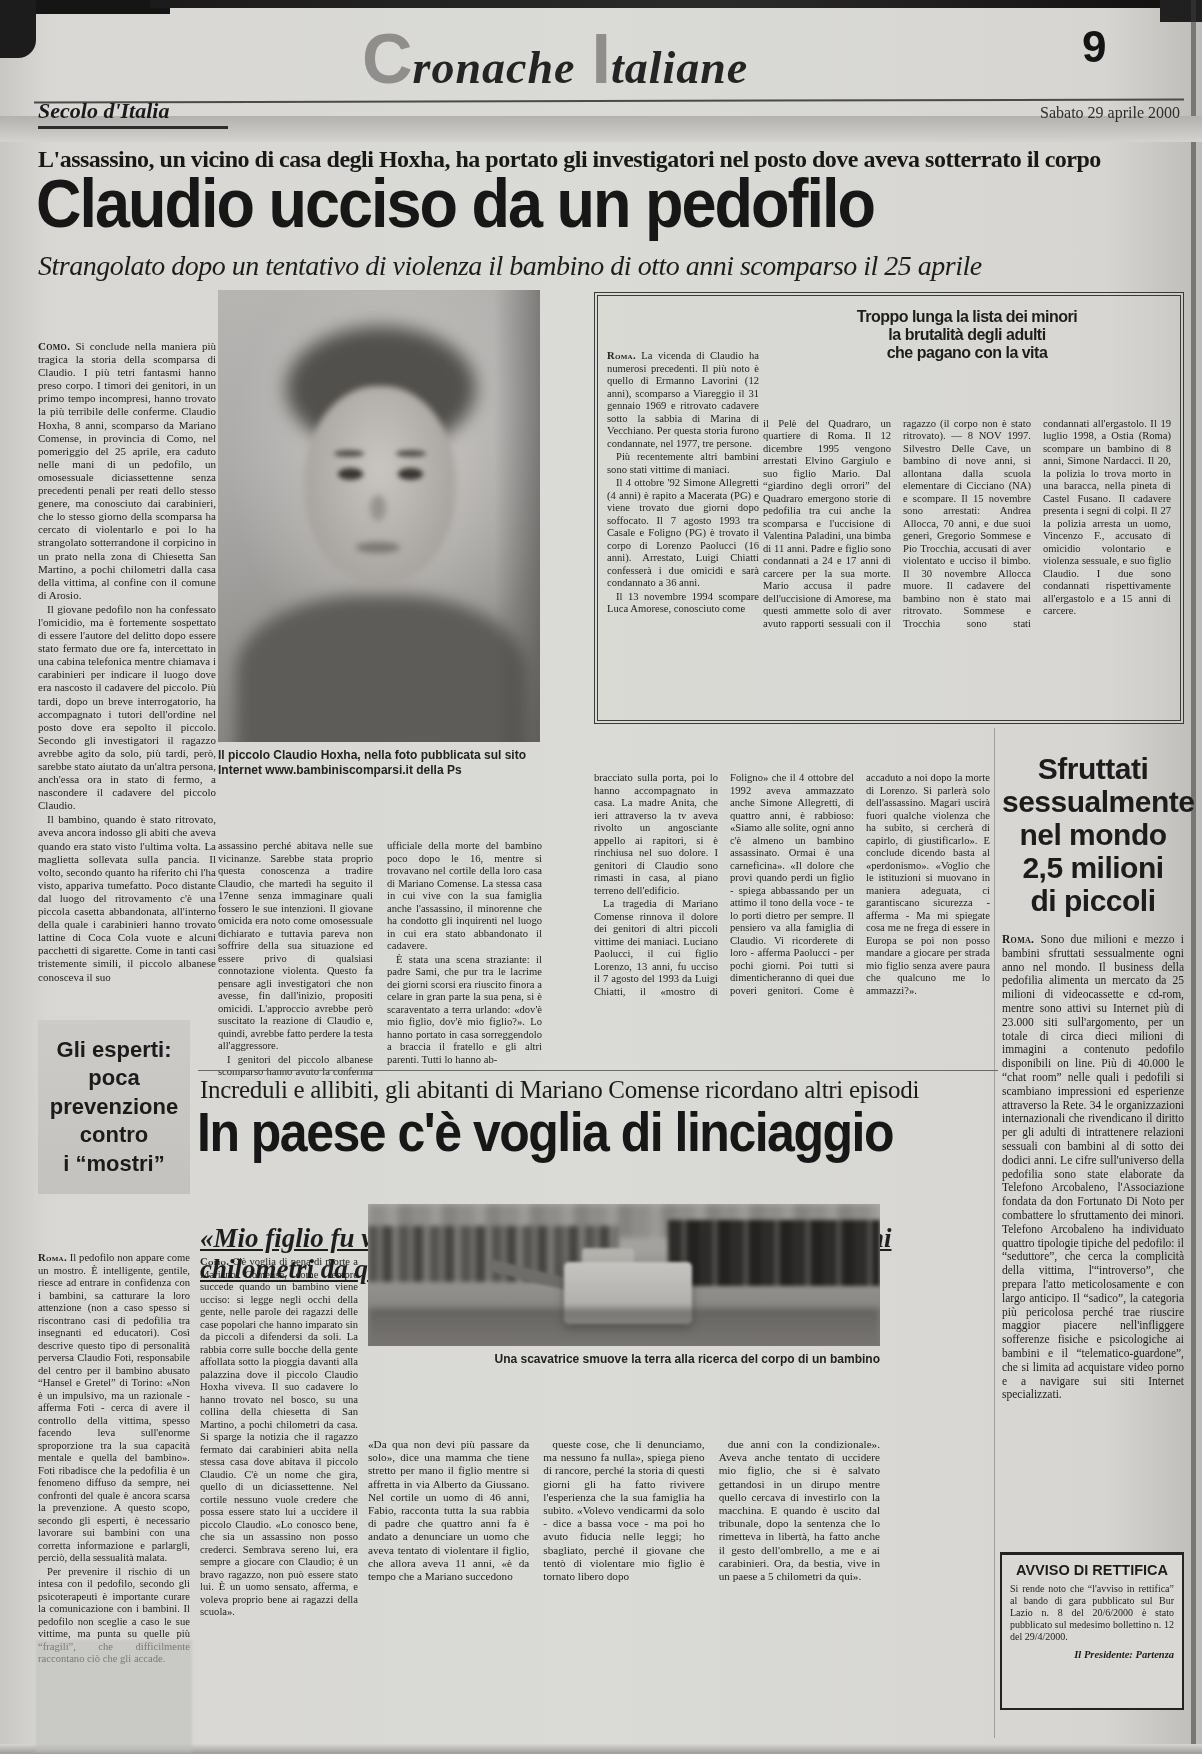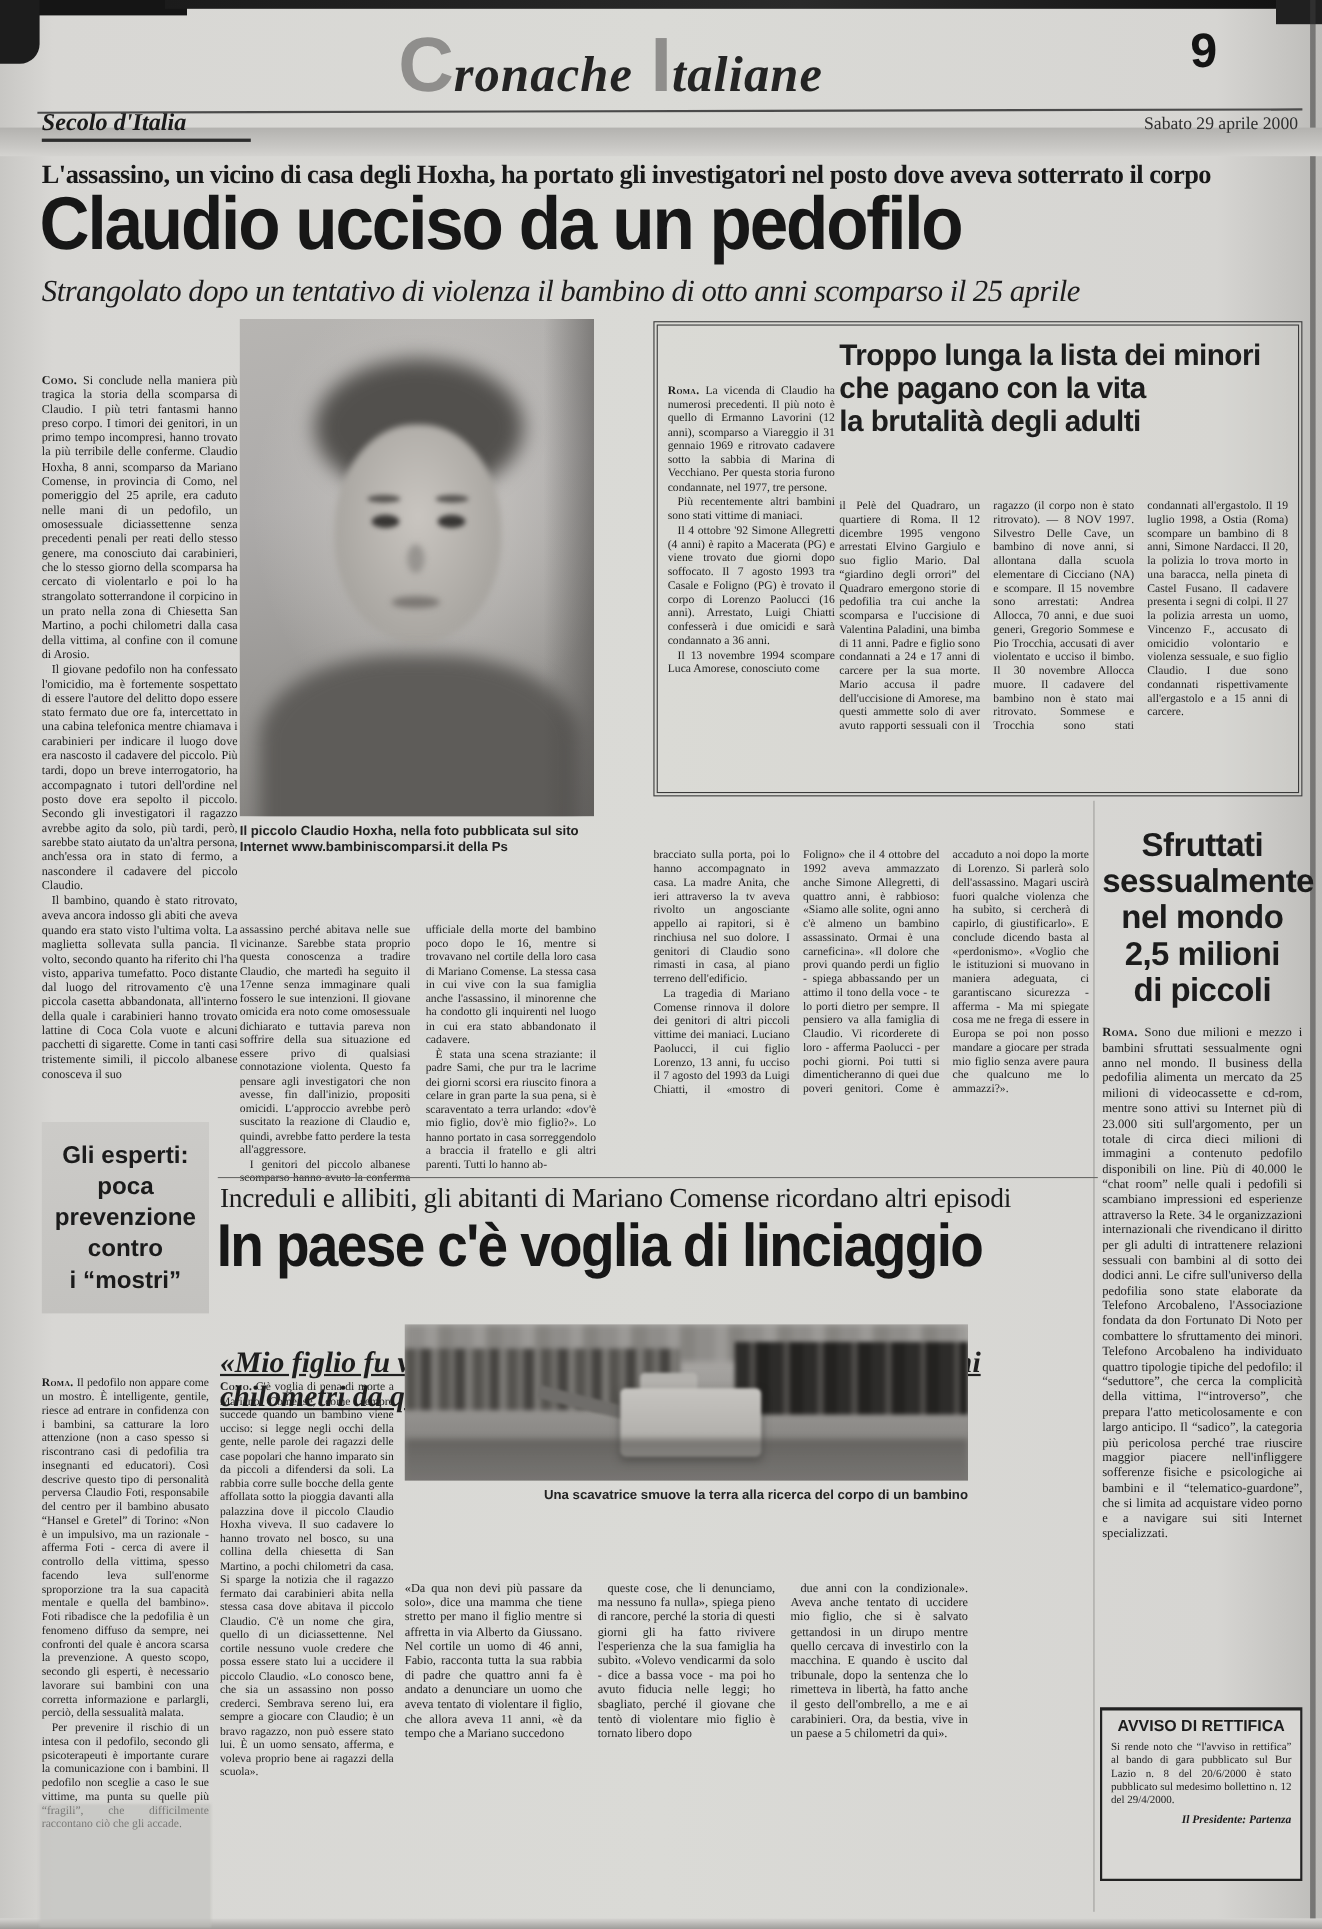--- a/index.html
+++ b/index.html
@@ -56,22 +56,22 @@
   .pb-mouth{left:138px;top:252px;width:44px;height:11px;border-radius:50%;background:#7b7773;filter:blur(3px);}
   .pb-shirt{left:18px;top:305px;width:290px;height:170px;border-radius:45% 45% 0 0;background:#5e5c59;filter:blur(8px);}
   .pb-shade{right:0;top:0;width:46px;height:100%;background:linear-gradient(90deg,rgba(60,58,56,0),rgba(60,58,56,.45));}
   .caption{font-family:"Liberation Sans",sans-serif;font-weight:700;font-size:12px;line-height:15px;color:#222;}
   .caption1{left:218px;top:748px;width:324px;}
   
   .list-box{left:594px;top:292px;width:590px;height:432px;border:4px double #3a3a3a;box-sizing:border-box;
             padding:8px 9px;display:flex;gap:4px;background:rgba(218,217,213,.35);}
   .lb-col1{width:152px;flex:0 0 152px;}
   .lb-right{flex:1;display:flex;flex-direction:column;}
-  .lb-head{font-family:"Liberation Sans",sans-serif;font-weight:700;font-size:27px;line-height:1.12;
-           letter-spacing:-0.5px;color:#1d1d1d;margin:4px 0 10px 0;}
+  .lb-head{font-family:"Liberation Sans",sans-serif;font-weight:700;font-size:16px;line-height:1.12;
+           letter-spacing:-0.5px;text-align:center;color:#1d1d1d;margin:4px 0 10px 0;}
   .lb-body{flex:1;column-count:3;column-gap:12px;}
   
   .sidebar{left:1002px;top:726px;width:182px;height:812px;}
   .sb-title{font-family:"Liberation Sans",sans-serif;font-weight:700;font-size:30px;line-height:1.1;
             text-align:center;color:#1c1c1c;margin:26px 0 16px 0;letter-spacing:-0.5px;}
   .sb-body{font-size:11.5px;line-height:13.8px;text-align:justify;overflow:hidden;height:610px;}
   .sb-body p{margin:0;}
   
   .notice{left:1000px;top:1552px;width:184px;height:158px;border:2px solid #222;border-top-width:3px;
           box-sizing:border-box;padding:7px 8px;background:#d9d8d5;}
@@ -165,22 +165,22 @@
   <div class="art list-box">
     <div class="btxt lb-col1">
       <p class="noind"><span class="dl">Roma.</span> <span>La vicenda di Claudio ha numerosi precedenti. Il più noto è quello di Ermanno Lavorini (12 anni), scomparso a Viareggio il 31 gennaio 1969 e ritrovato cadavere sotto la sabbia di Marina di Vecchiano. Per questa storia furono condannate, nel 1977, tre persone.</span></p>
       <p>Più recentemente altri bambini sono stati vittime di maniaci.</p>
       <p>Il 4 ottobre '92 Simone Allegretti (4 anni) è rapito a Macerata (PG) e viene trovato due giorni dopo soffocato. Il 7 agosto 1993 tra Casale e Foligno (PG) è trovato il corpo di Lorenzo Paolucci (16 anni). Arrestato, Luigi Chiatti confesserà i due omicidi e sarà condannato a 36 anni.</p>
       <p>Il 13 novembre 1994 scompare Luca Amorese, conosciuto come</p>
     </div>
     <div class="lb-right">
       <div class="lb-head">
         <div>Troppo lunga la lista dei minori</div>
+        <div>la brutalità degli adulti</div>
         <div>che pagano con la vita</div>
-        <div>la brutalità degli adulti</div>
       </div>
       <div class="btxt lb-body">
         <p class="noind">il Pelè del Quadraro, un quartiere di Roma. Il 12 dicembre 1995 vengono arrestati Elvino Gargiulo e suo figlio Mario. Dal “giardino degli orrori” del Quadraro emergono storie di pedofilia tra cui anche la scomparsa e l'uccisione di Valentina Paladini, una bimba di 11 anni. Padre e figlio sono condannati a 24 e 17 anni di carcere per la sua morte. Mario accusa il padre dell'uccisione di Amorese, ma questi ammette solo di aver avuto rapporti sessuali con il ragazzo (il corpo non è stato ritrovato). — 8 NOV 1997. Silvestro Delle Cave, un bambino di nove anni, si allontana dalla scuola elementare di Cicciano (NA) e scompare. Il 15 novembre sono arrestati: Andrea Allocca, 70 anni, e due suoi generi, Gregorio Sommese e Pio Trocchia, accusati di aver violentato e ucciso il bimbo. Il 30 novembre Allocca muore. Il cadavere del bambino non è stato mai ritrovato. Sommese e Trocchia sono stati condannati all'ergastolo. Il 19 luglio 1998, a Ostia (Roma) scompare un bambino di 8 anni, Simone Nardacci. Il 20, la polizia lo trova morto in una baracca, nella pineta di Castel Fusano. Il cadavere presenta i segni di colpi. Il 27 la polizia arresta un uomo, Vincenzo F., accusato di omicidio volontario e violenza sessuale, e suo figlio Claudio. I due sono condannati rispettivamente all'ergastolo e a 15 anni di carcere.</p>
       </div>
     </div>
   </div>
 
   <div class="art btxt mid-cols">
     <p class="noind">bracciato sulla porta, poi lo hanno accompagnato in casa. La madre Anita, che ieri attraverso la tv aveva rivolto un angosciante appello ai rapitori, si è rinchiusa nel suo dolore. I genitori di Claudio sono rimasti in casa, al piano terreno dell'edificio.</p>
     <p>La tragedia di Mariano Comense rinnova il dolore dei genitori di altri piccoli vittime dei maniaci. Luciano Paolucci, il cui figlio Lorenzo, 13 anni, fu ucciso il 7 agosto del 1993 da Luigi Chiatti, il «mostro di Foligno» che il 4 ottobre del 1992 aveva ammazzato anche Simone Allegretti, di quattro anni, è rabbioso: «Siamo alle solite, ogni anno c'è almeno un bambino assassinato. Ormai è una carneficina». «Il dolore che provi quando perdi un figlio - spiega abbassando per un attimo il tono della voce - te lo porti dietro per sempre. Il pensiero va alla famiglia di Claudio. Vi ricorderete di loro - afferma Paolucci - per pochi giorni. Poi tutti si dimenticheranno di quei due poveri genitori. Come è accaduto a noi dopo la morte di Lorenzo. Si parlerà solo dell'assassino. Magari uscirà fuori qualche violenza che ha subìto, si cercherà di capirlo, di giustificarlo». E conclude dicendo basta al «perdonismo». «Voglio che le istituzioni si muovano in maniera adeguata, ci garantiscano sicurezza - afferma - Ma mi spiegate cosa me ne frega di essere in Europa se poi non posso mandare a giocare per strada mio figlio senza avere paura che qualcuno me lo ammazzi?».</p>

